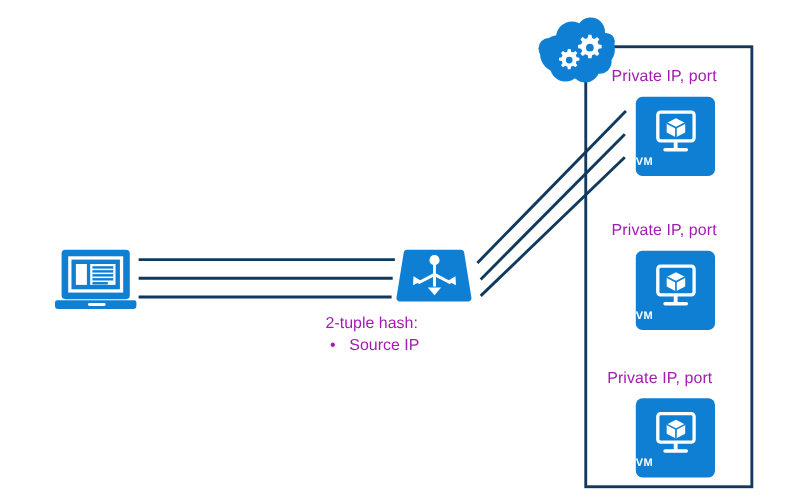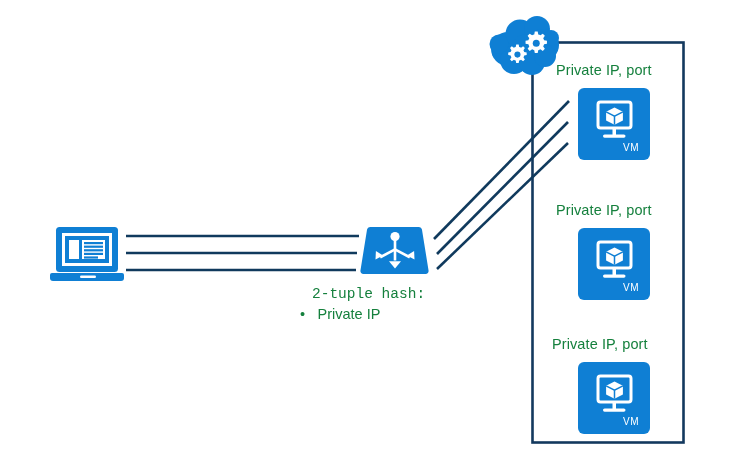--- a/index.html
+++ b/index.html
@@ -24,44 +24,43 @@
   svg.layer {
     position: absolute;
     left: 0;
     top: 0;
     width: 734px;
     height: 456px;
     overflow: visible;
   }
   .txt {
     position: absolute;
-    color: #15803d;
+    color: #a21caf;
     font-family: "Liberation Sans", sans-serif;
     white-space: nowrap;
     line-height: 1.18;
   }
   .vm-caption {
     font-size: 14.5px;
     letter-spacing: 0.1px;
   }
   .hash-title {
     font-size: 14.5px;
   }
   .hash-item {
     font-size: 14.5px;
   }
   .vm-label {
     position: absolute;
     color: #ffffff;
     font-size: 10px;
-    font-weight: normal;
+    font-weight: bold;
     font-family: "Liberation Sans", sans-serif;
     letter-spacing: 0.4px;
-    text-align: center;
-    padding-left: 17px;
+    text-align: left;
   }
 </style>
 </head>
 <body>
 
 <div id="diagram-root">
 
   <svg class="layer" viewBox="0 0 734 456" xmlns="http://www.w3.org/2000/svg">
 
     <rect x="532.5" y="42.5" width="151" height="400" fill="none" stroke="#13395E" stroke-width="2.6"></rect>
@@ -219,20 +218,20 @@
 
   <div class="vm-label" style="left:578px; top:142px; width:72px;">VM</div>
   <div class="vm-label" style="left:578px; top:282px; width:72px;">VM</div>
   <div class="vm-label" style="left:578px; top:416px; width:72px;">VM</div>
 
   <div class="txt vm-caption" style="left:556px; top:62px;">Private IP, port</div>
   <div class="txt vm-caption" style="left:556px; top:202px;">Private IP, port</div>
   <div class="txt vm-caption" style="left:552px; top:336px;">Private IP, port</div>
 
   <div style="position:absolute; left:296px; top:286px;">
-    <div class="txt hash-title" style="position:relative; left:16px; top:0;font-family:Liberation Mono, monospace;">2-tuple hash:</div>
+    <div class="txt hash-title" style="position:relative; left:0; top:0;">2-tuple hash:</div>
     <div style="position:relative; margin-top:2px;">
       <span class="txt hash-item" style="position:relative; left:4px;">•</span>
-      <span class="txt hash-item" style="position:relative; left:12px;">Private IP</span>
+      <span class="txt hash-item" style="position:relative; left:12px;">Source IP</span>
     </div>
   </div>
 
 </div>
 
 </body></html>

